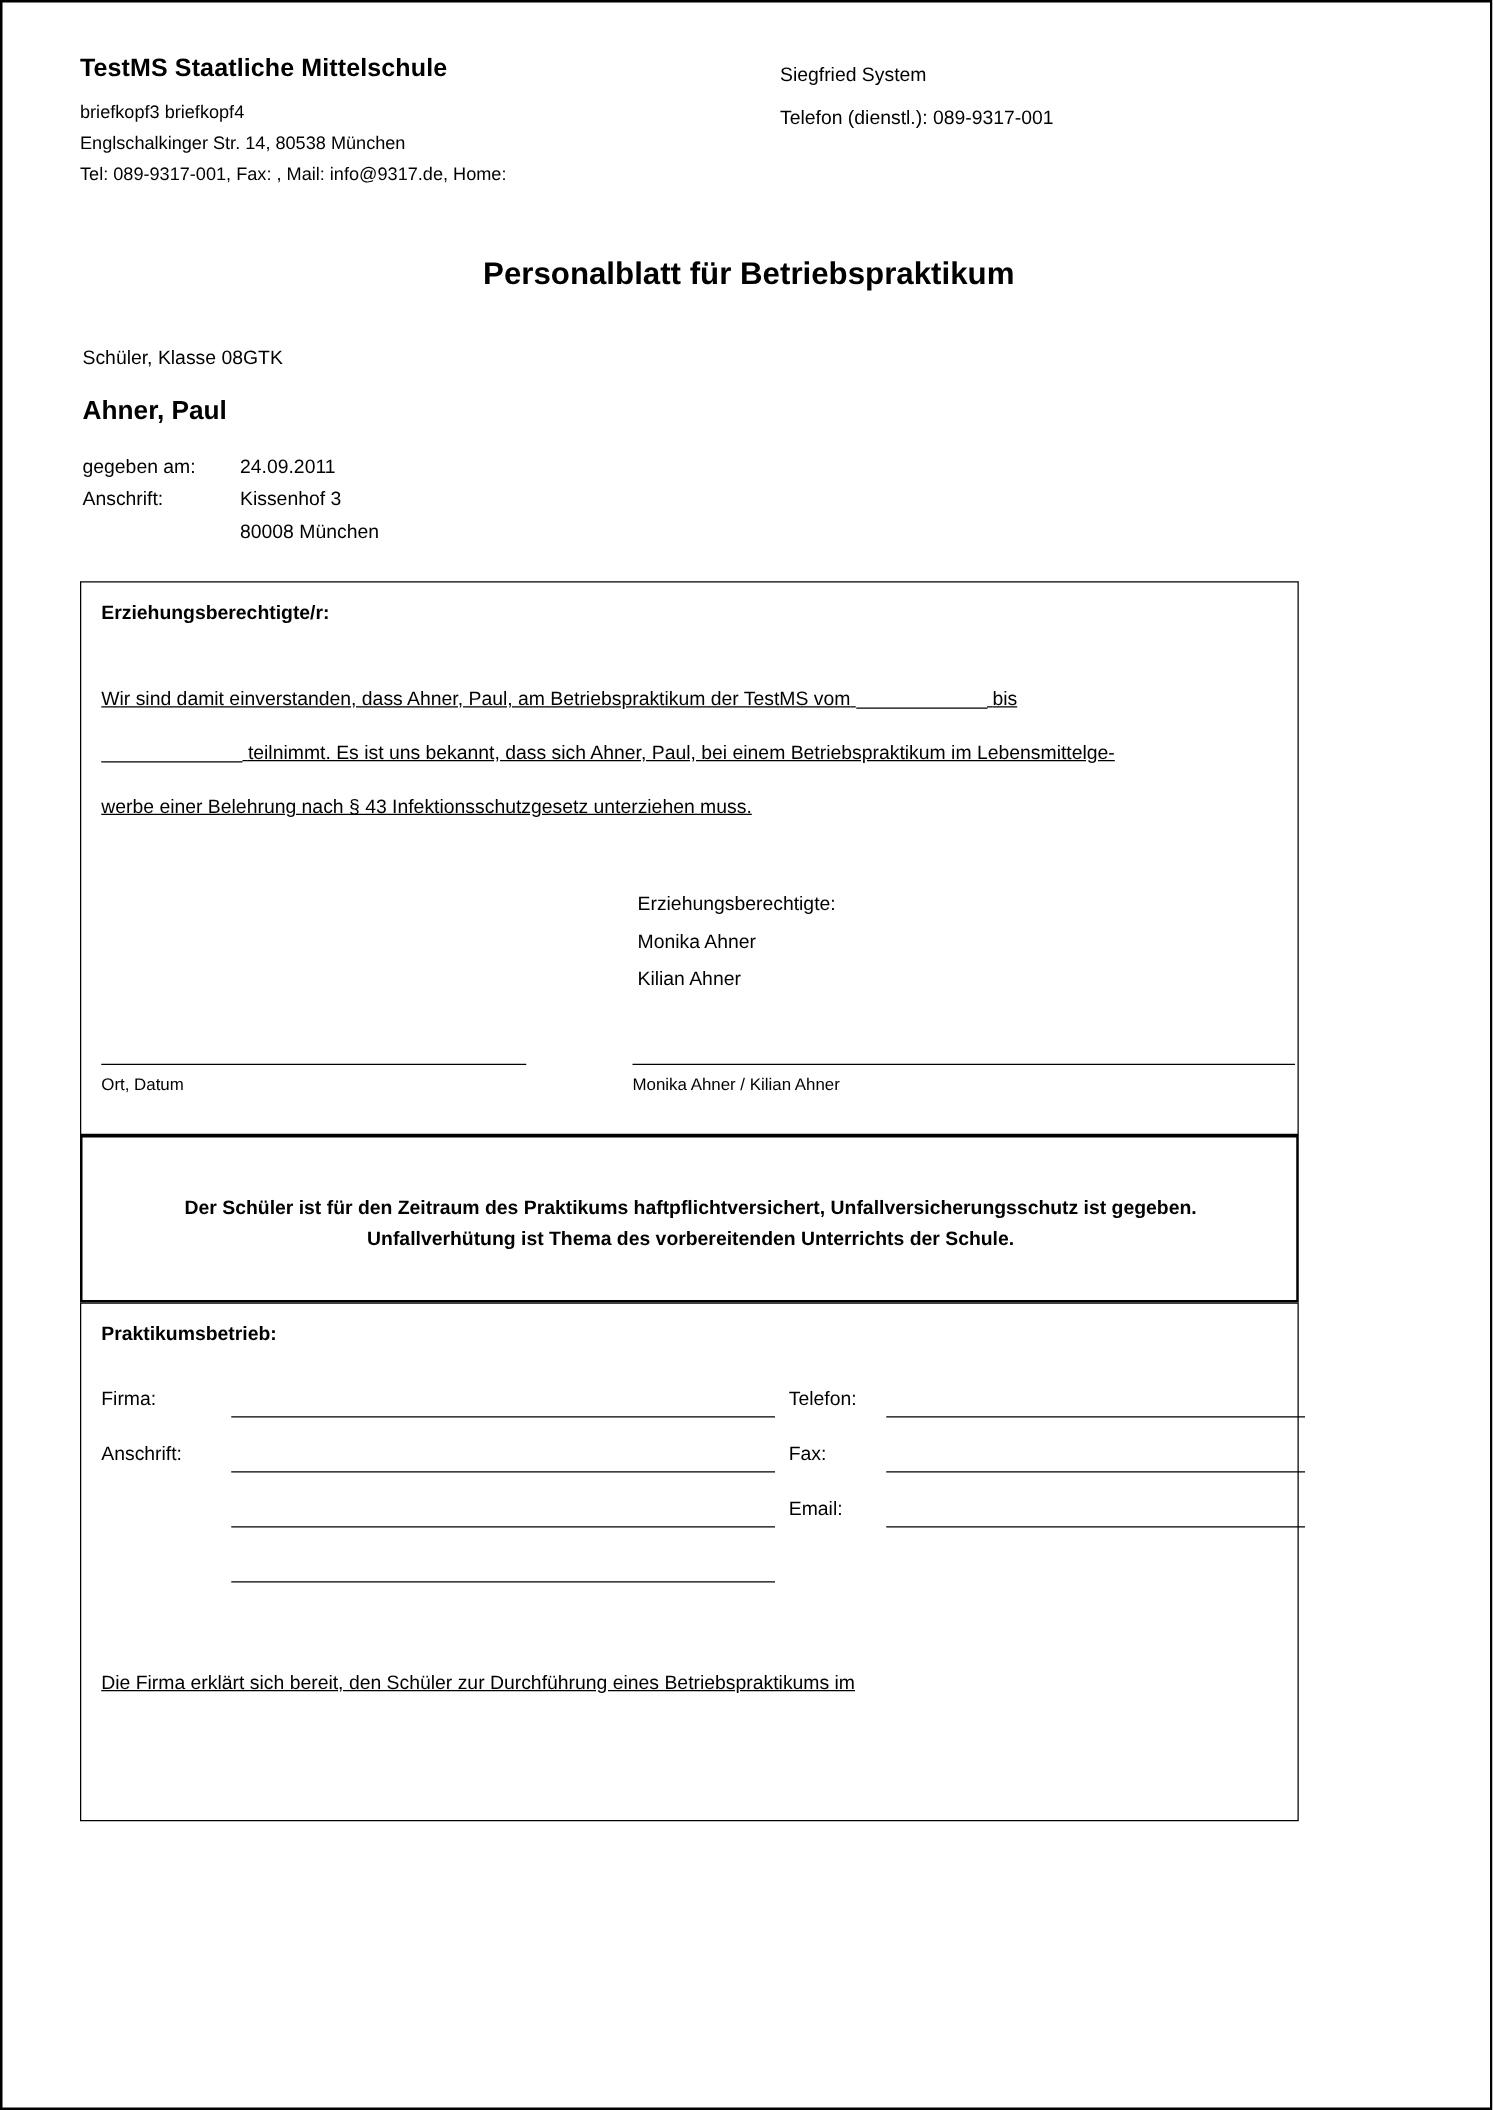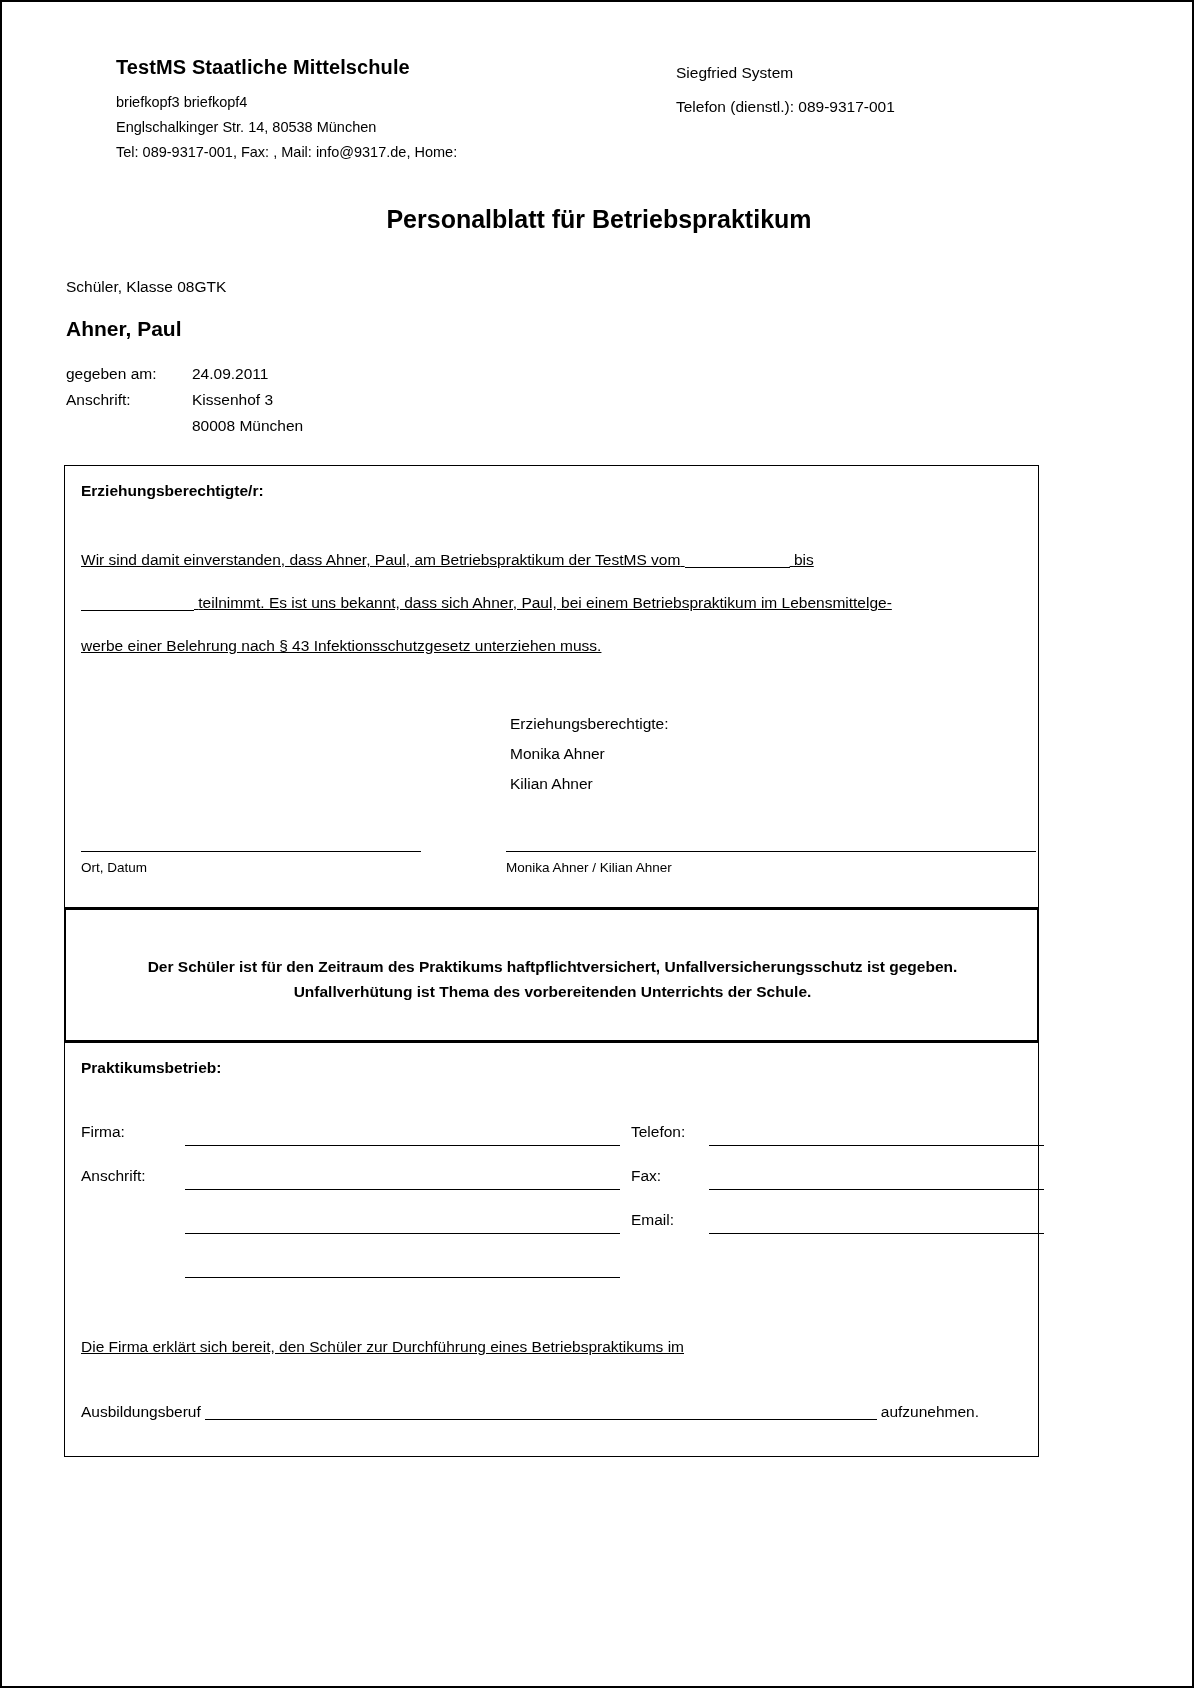--- a/index.html
+++ b/index.html
@@ -18,25 +18,24 @@
     box-sizing: border-box;
     background: #ffffff;
     border: 2px solid #000000;
     overflow: hidden;
   }
 
   
   .letterhead {
     position: absolute;
     left: 62px;
-    top: 54px;
+    top: 42px;
     width: 1000px;
     display: flex;
-    justify-content: flex-end;
-    margin-left: 12px;
+    justify-content: flex-start;
   }
   .lh-left { width: 560px; }
   .lh-right { width: 400px; }
   .school-name {
     font-size: 20px;
     font-weight: bold;
     letter-spacing: 0.1px;
     margin: 0 0 11px 0;
   }
   .lh-line {
@@ -162,21 +161,21 @@
     text-align: center;
     font-size: 15.5px;
     font-weight: bold;
     line-height: 25px;
   }
 
   
   .company-fields {
     position: absolute;
     left: 16px;
-    top: 80px;
+    top: 68px;
     width: 942px;
   }
   .cf-row {
     position: relative;
     height: 44px;
   }
   .cf-label {
     position: absolute;
     font-size: 15.5px;
     top: 0;
@@ -330,18 +329,15 @@
 
       <div class="cf-row">
         <div class="col-left">
           <span class="cf-rule"></span>
         </div>
       </div>
     </div>
 
     <div class="declaration">Die Firma erklärt sich bereit, den Schüler zur Durchführung eines Betriebspraktikums im</div>
 
-    <div class="ausbildung-row">
-      <span class="lbl">Ausbildungsberuf</span><span class="long-blank"></span><span class="lbl">aufzunehmen.</span>
-    </div>
   </div>
 
 </div>
 
 </body></html>

